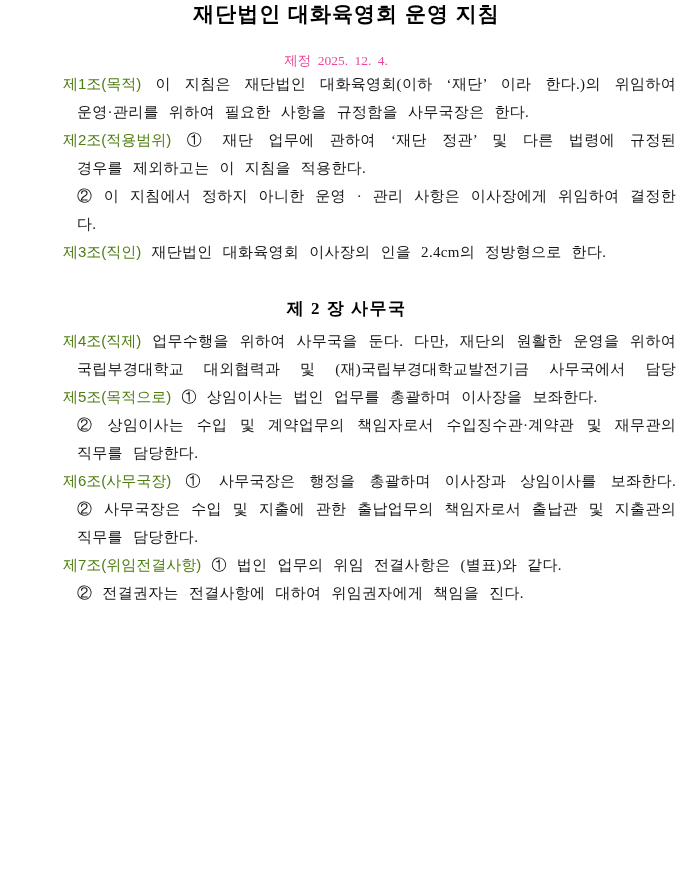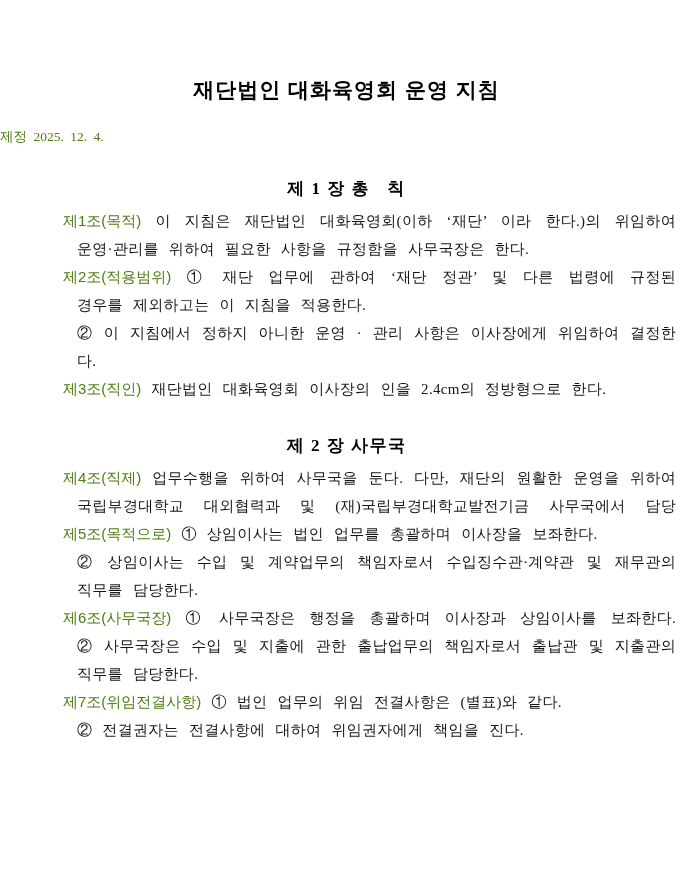--- a/index.html
+++ b/index.html
@@ -9,39 +9,38 @@
   }
   .page {
     position: relative;
     width: 693px;
     height: 778px;
     background: #ffffff;
     overflow: hidden;
     color: #151515;
     font-family: "Liberation Serif", serif;
     box-sizing: border-box;
-    padding-top: 76px;
   }
   .doc-title {
     text-align: center;
     font-family: "Liberation Sans", sans-serif;
     font-weight: 700;
     font-size: 21px;
     line-height: 28px;
     letter-spacing: 1px;
     color: #000000;
     white-space: pre;
   }
   .enact-date {
-    text-align: left;
+    text-align: center;
     padding-right: 21px;
     margin-top: 24px;
     font-size: 13.5px;
     line-height: 18px;
-    color: #4d7c0f;
+    color: #ec4899;
     word-spacing: 3px;
   }
   .chapter-heading {
     text-align: center;
     font-weight: 700;
     font-size: 17px;
     line-height: 28px;
     letter-spacing: 1.5px;
     margin: 29px 0 4px 0;
     color: #000000;
@@ -77,21 +76,20 @@
 </head>
 <body>
 
 <div class="page">
 
   <div class="doc-title">재단법인 대화육영회 운영 지침</div>
 
   <div class="enact-date">제정 2025. 12. 4.</div>
 
   <div class="chapter">
-    <div class="chapter-heading">제 1 장 총   칙</div>
 
     <div class="line fill"><span class="art">제1조(목적)</span> <span>이 지침은 재단법인 대화육영회(이하 ‘재단’ 이라 한다.)의 위임하여</span></div>
     <div class="line cont"><span>운영·관리를 위하여 필요한 사항을 규정함을 사무국장은 한다.</span></div>
     <div class="line fill"><span class="art">제2조(적용범위)</span> <span>① 재단 업무에 관하여 ‘재단 정관’ 및 다른 법령에 규정된</span></div>
     <div class="line cont"><span>경우를 제외하고는 이 지침을 적용한다.</span></div>
     <div class="line cont fill"><span>② 이 지침에서 정하지 아니한 운영 · 관리 사항은 이사장에게 위임하여 결정한다.</span></div>
     <div class="line"><span class="art">제3조(직인)</span> <span>재단법인 대화육영회 이사장의 인을 2.4cm의 정방형으로 한다.</span></div>
   </div>
 
   <div class="chapter">

